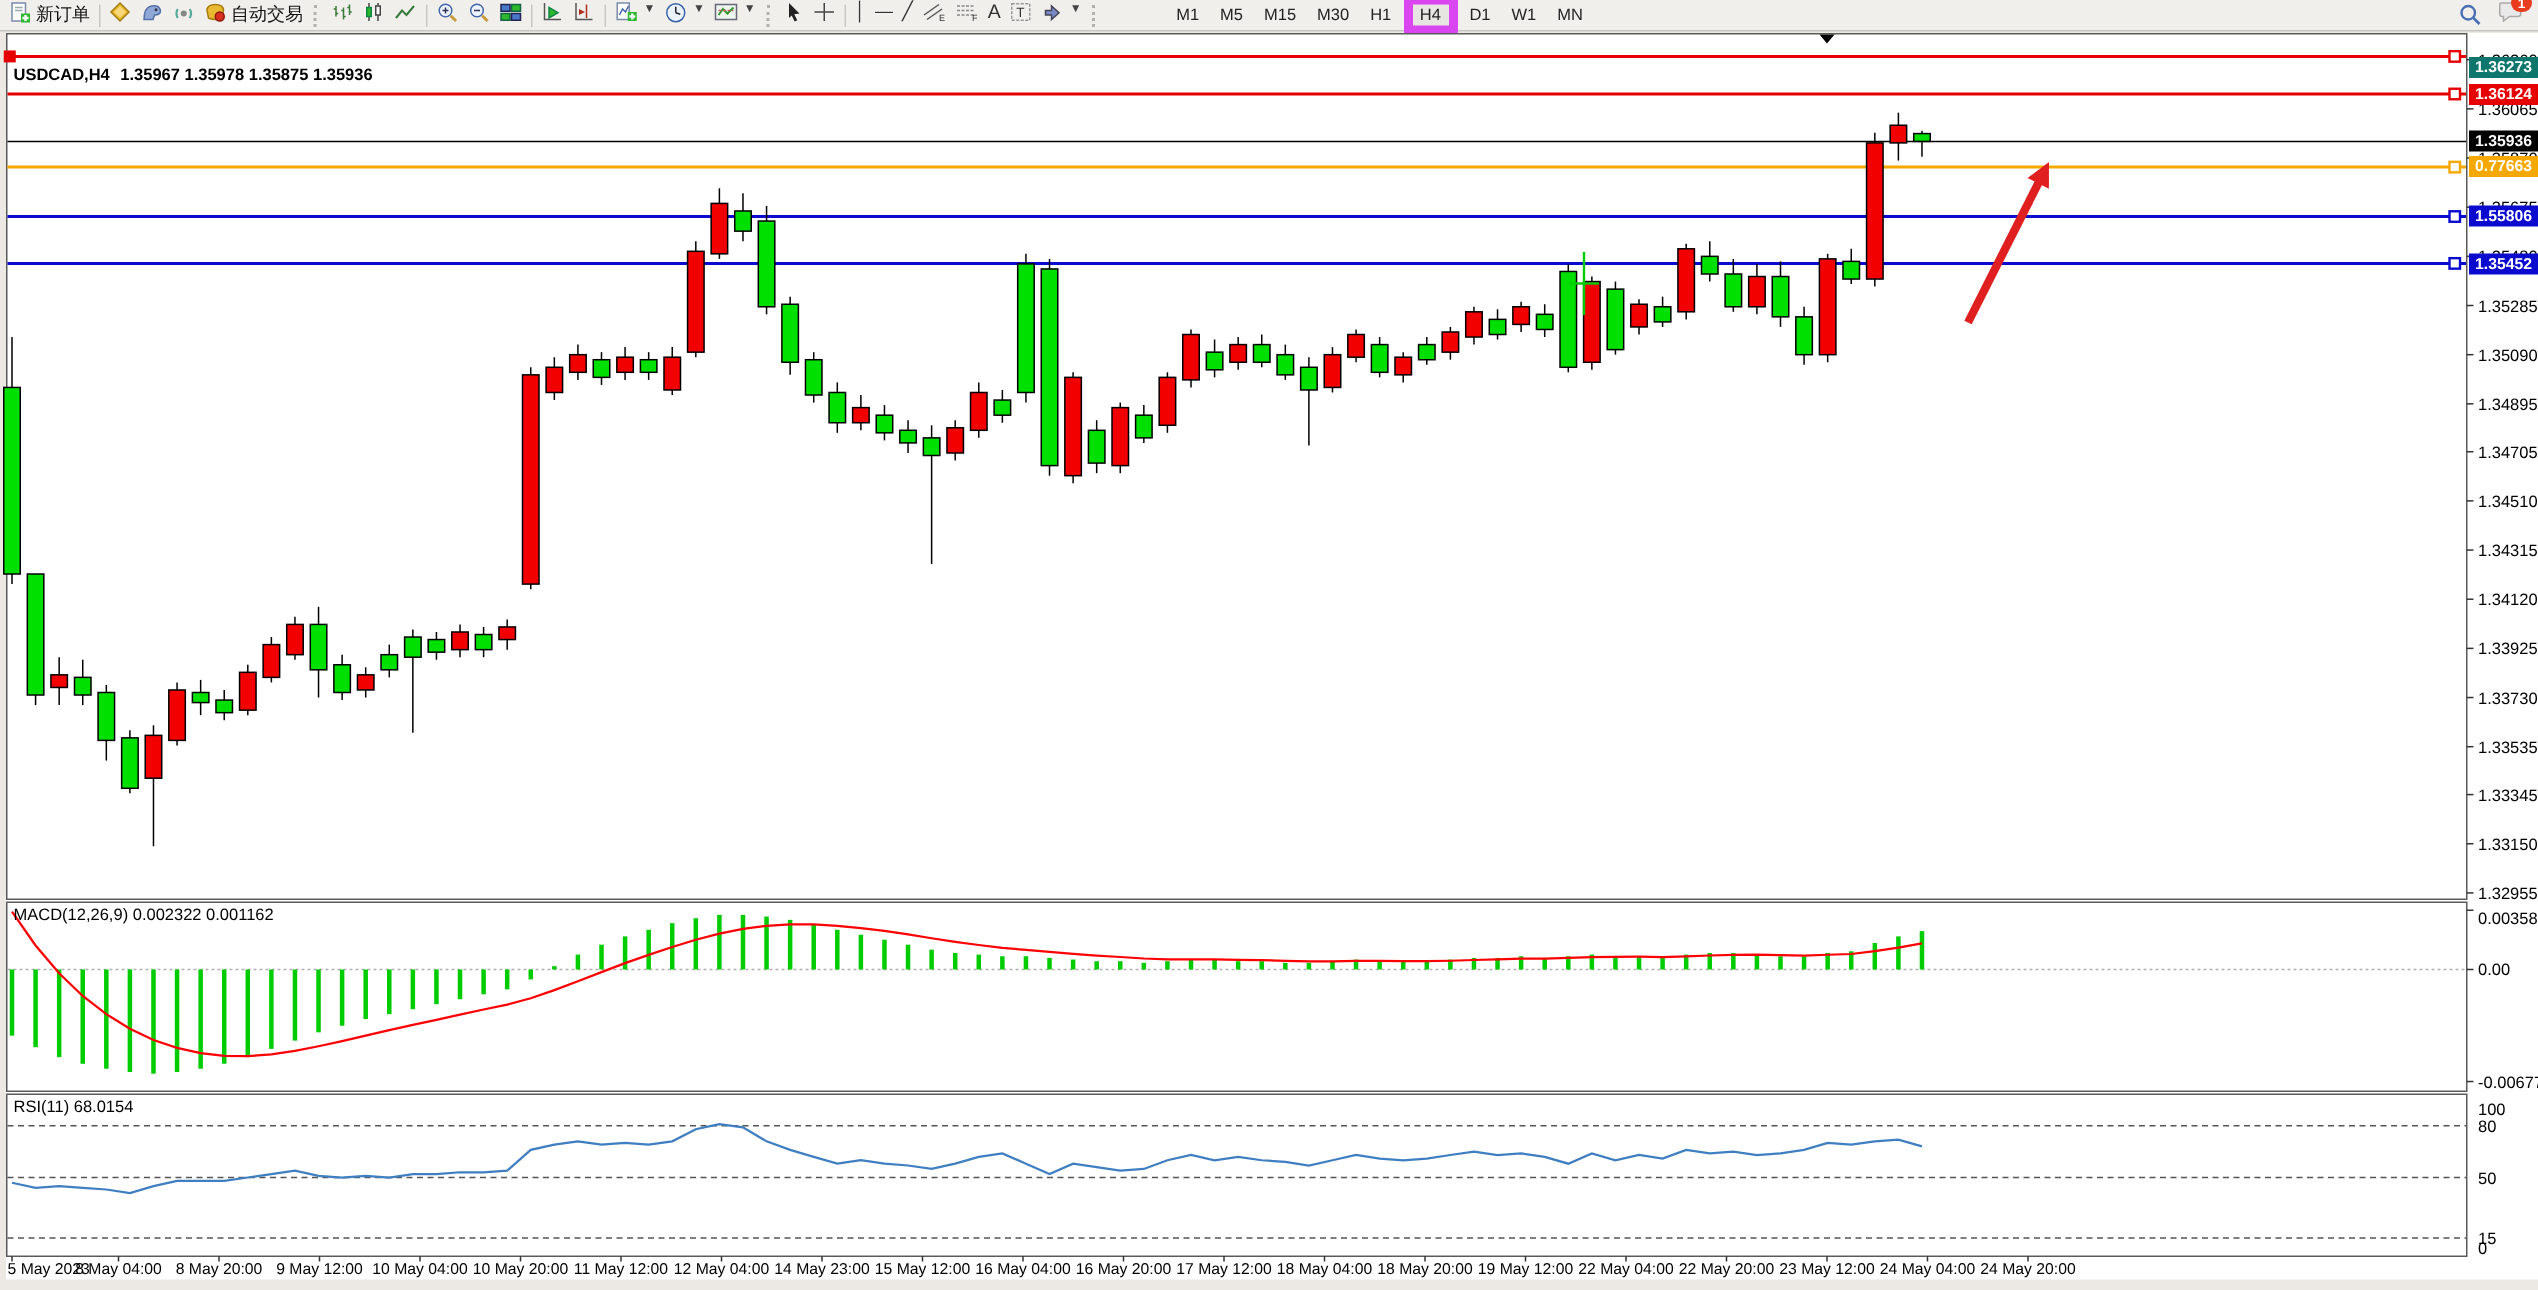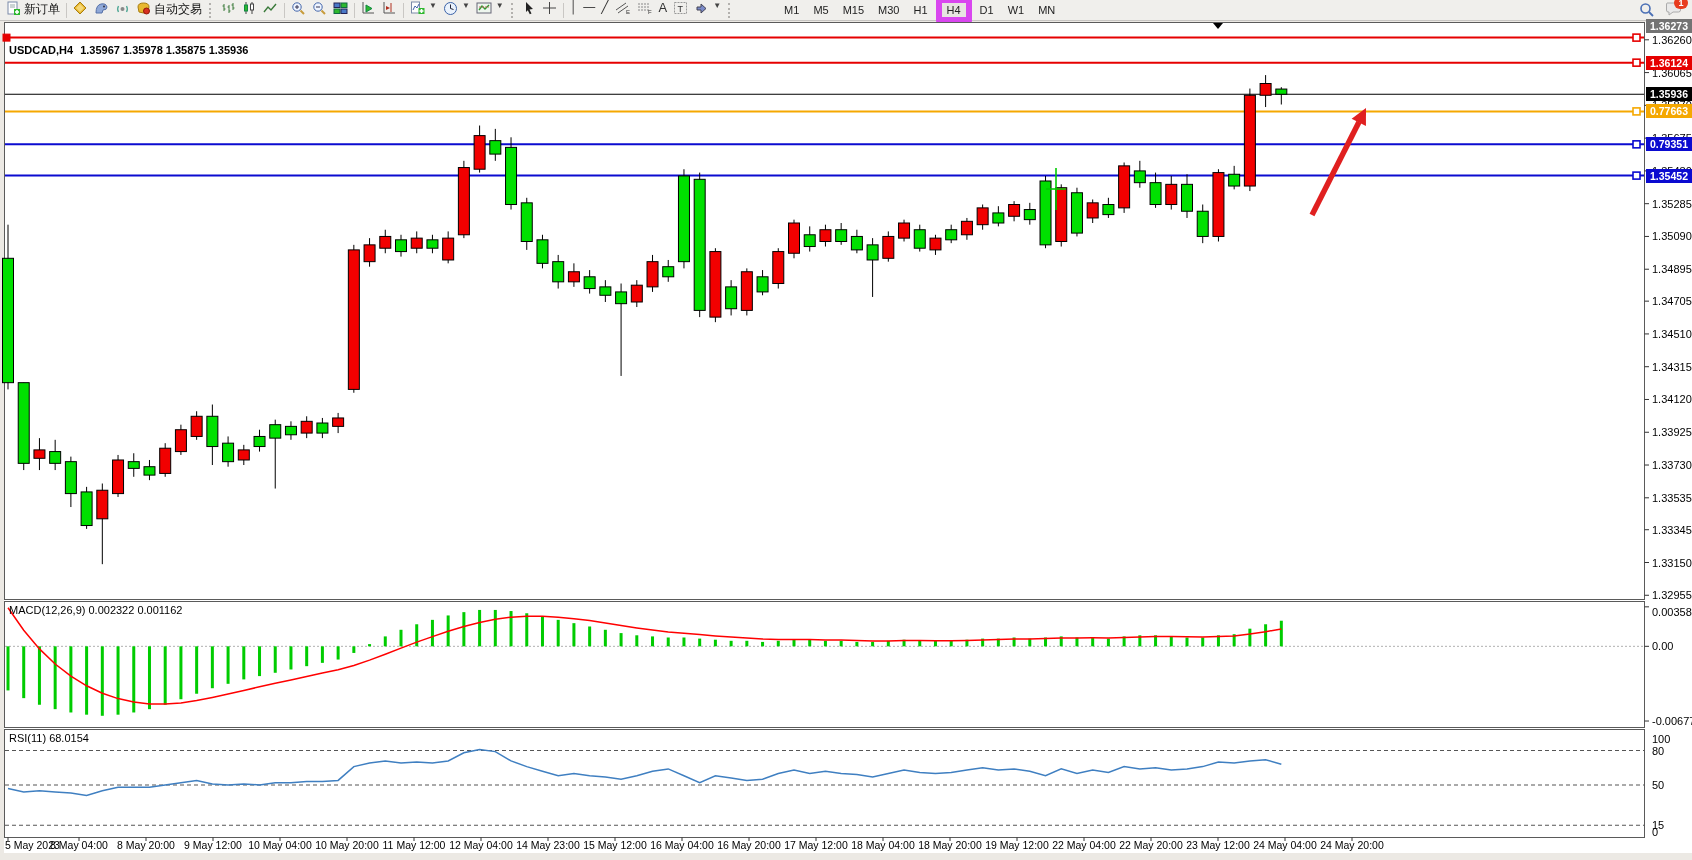--- a/index.html
+++ b/index.html
@@ -607,19 +607,19 @@
       <line x1="1056" y1="168" x2="1056" y2="210" stroke="#00cc00" stroke-width="1.6"></line>
       <line x1="1046" y1="189" x2="1066" y2="189" stroke="#00cc00" stroke-width="1.6"></line>
     </svg>
 
   <div class="overlay title-line">
     <span>USDCAD,H4</span><span class="quotes">1.35967 1.35978 1.35875 1.35936</span>
   </div>
   <div class="overlay ind-label" style="left:9px;top:604px;">MACD(12,26,9) 0.002322 0.001162</div>
   <div class="overlay ind-label" style="left:9px;top:732px;">RSI(11) 68.0154</div>
 
-<div class="badge" style="top: 19px; background: #737373;">1.36273</div>
+<div class="badge" style="top: 38px; background: #0f766e;">1.36273</div>
     <div class="badge" style="top: 55.6645px; background: rgb(230, 0, 0);">1.36124</div>
     <div class="badge" style="top: 87.2617px; background: rgb(0, 0, 0);">1.35936</div>
     <div class="badge" style="top: 104.405px; background: rgb(245, 168, 0);">0.77663</div>
-    <div class="badge" style="top: 137.347px; background: rgb(11, 11, 208);">0.79351</div>
+    <div class="badge" style="top: 137.347px; background: rgb(11, 11, 208);">1.55806</div>
     <div class="badge" style="top: 168.608px; background: rgb(11, 11, 208);">1.35452</div>
   </div>
 
 </body></html>

